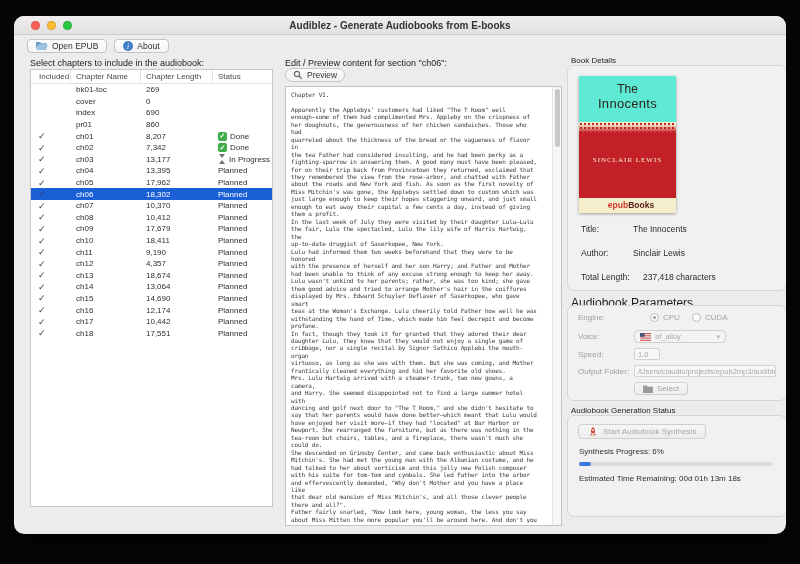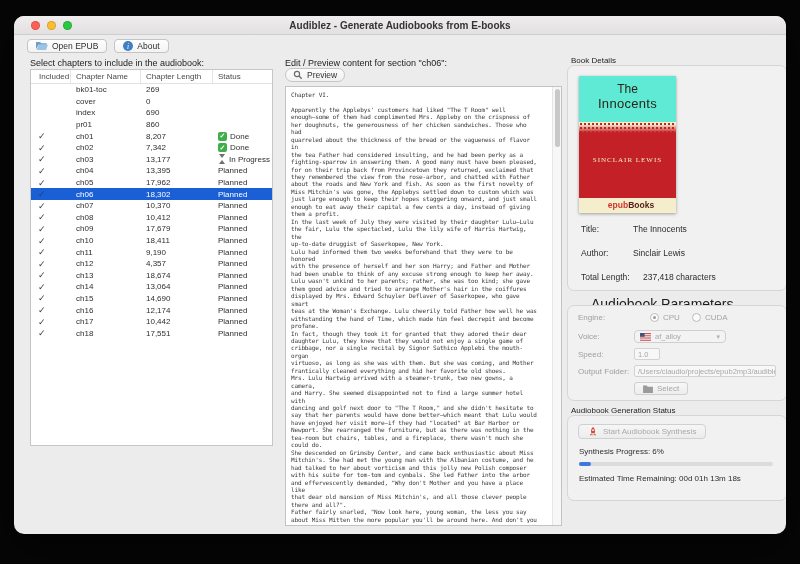--- a/index.html
+++ b/index.html
@@ -17,21 +17,21 @@
   .win-title { text-align:center; font-size:10px; font-weight:bold; color:#343434; line-height:19px;
                white-space:nowrap; }
   
   .toolbar { position:absolute; left:13px; top:23px; display:flex; gap:7px; }
   .tb-btn { display:flex; align-items:center; gap:4px; height:14px; padding:0 8px;
             background:linear-gradient(#fefefe,#f3f3f3); border:1px solid #c4c4c4;
             border-radius:4px; font-size:8.5px; color:#2f2f2f; }
   
   .section-label { position:absolute; font-size:9px; color:#1d1d1d; }
   #chapters-label { left:16px; top:42px; }
-  .table { position:absolute; left:16px; top:53px; width:243px; height:377px;
+  .table { position:absolute; left:16px; top:53px; width:243px; height:438px;
            background:#fff; border:1px solid #c6c6c6; overflow:hidden; font-size:8px; color:#2e2e2e; }
   .thead { display:flex; height:14px; border-bottom:1px solid #e2e2e2; color:#4a4a4a; }
   .thead span { border-right:1px solid #e4e4e4; display:flex; align-items:center; padding-left:5px; }
   .thead span:first-child { padding-left:8px; }
   .thead span:last-child { border-right:none; }
   .c1 { width:40px; flex:none; } .c2 { width:70px; flex:none; } .c3 { width:72px; flex:none; } .c4 { flex:1; }
   .trow { display:flex; height:11.6px; align-items:center; }
   .trow > span { padding-left:5px; overflow:hidden; white-space:nowrap; }
   .trow > .c1 { padding-left:7px; font-size:9px; color:#3a3a3a; }
   .trow.selected { background:#1a5fd6; color:#fff; }
@@ -56,24 +56,24 @@
                   font-family:"DejaVu Sans Mono", monospace; font-size:6px; line-height:7.45px;
                   letter-spacing:-0.15px; color:#3a3a3a; white-space:pre; overflow:hidden; }
   .vscroll { position:absolute; right:0; top:0; bottom:0; width:9px; background:#f7f7f7;
              border-left:1px solid #e6e6e6; }
   .vthumb { position:absolute; left:1.5px; top:2px; width:5px; height:58px; background:#c8c8c8; border-radius:3px; }
   
   .gbox { position:absolute; left:553px; width:220px; background:#f1f1f1;
           border:1px solid #d6d6d6; border-radius:7px; }
   #bd-label { left:557px; top:40px; font-size:8px; }
   #bd-box { top:49px; height:226px; }
-  #ap-label { left:577px; top:280px; font-size:14px; }
+  #ap-label { left:557px; top:280px; font-size:12px; }
   #ap-box { top:289px; height:96px; }
   #gs-label { left:557px; top:390px; font-size:8px; }
-  #gs-box { top:399px; height:86px; }
+  #gs-box { top:399px; height:102px; }
   
   .cover { position:absolute; left:11px; top:10px; width:97px; height:137px;
            box-shadow:0 1px 3px rgba(0,0,0,.35); }
   .cover-top { height:46px; background:#5eead4; text-align:center; padding-top:6px;
                font-family:Liberation Sans, sans-serif; color:#2b2419; }
   .cover-title-1 { font-size:12px; }
   .cover-title-2 { font-size:13px; letter-spacing:0.3px; }
   .cover-mid { height:12px;
      background-image:radial-gradient(circle, #c32127 0.8px, rgba(0,0,0,0) 1.3px),
                       linear-gradient(to bottom, #f4eecd 20%, #c32127 90%);

